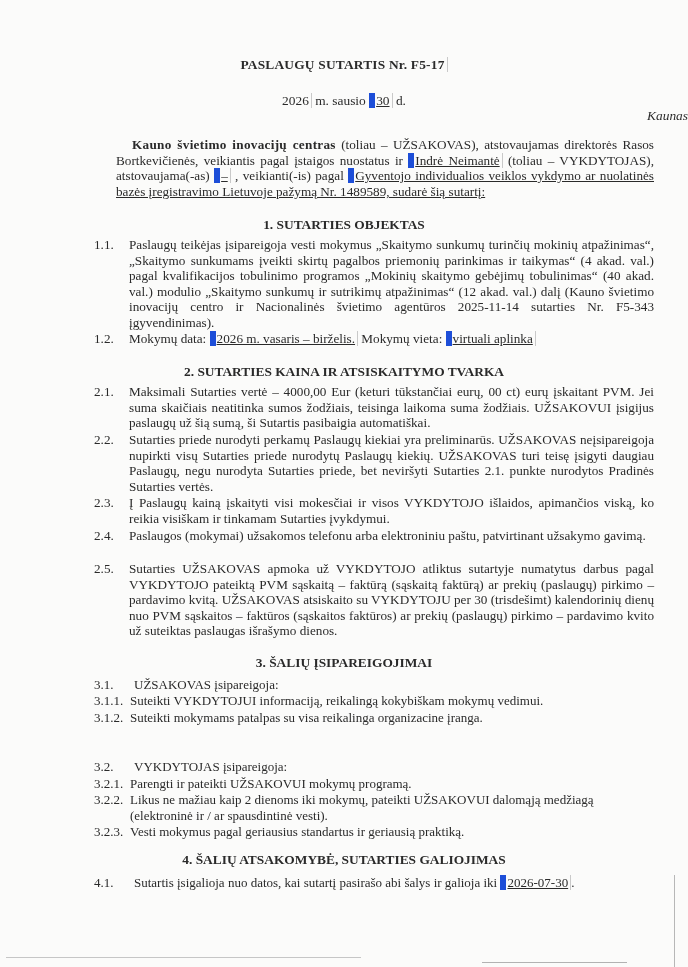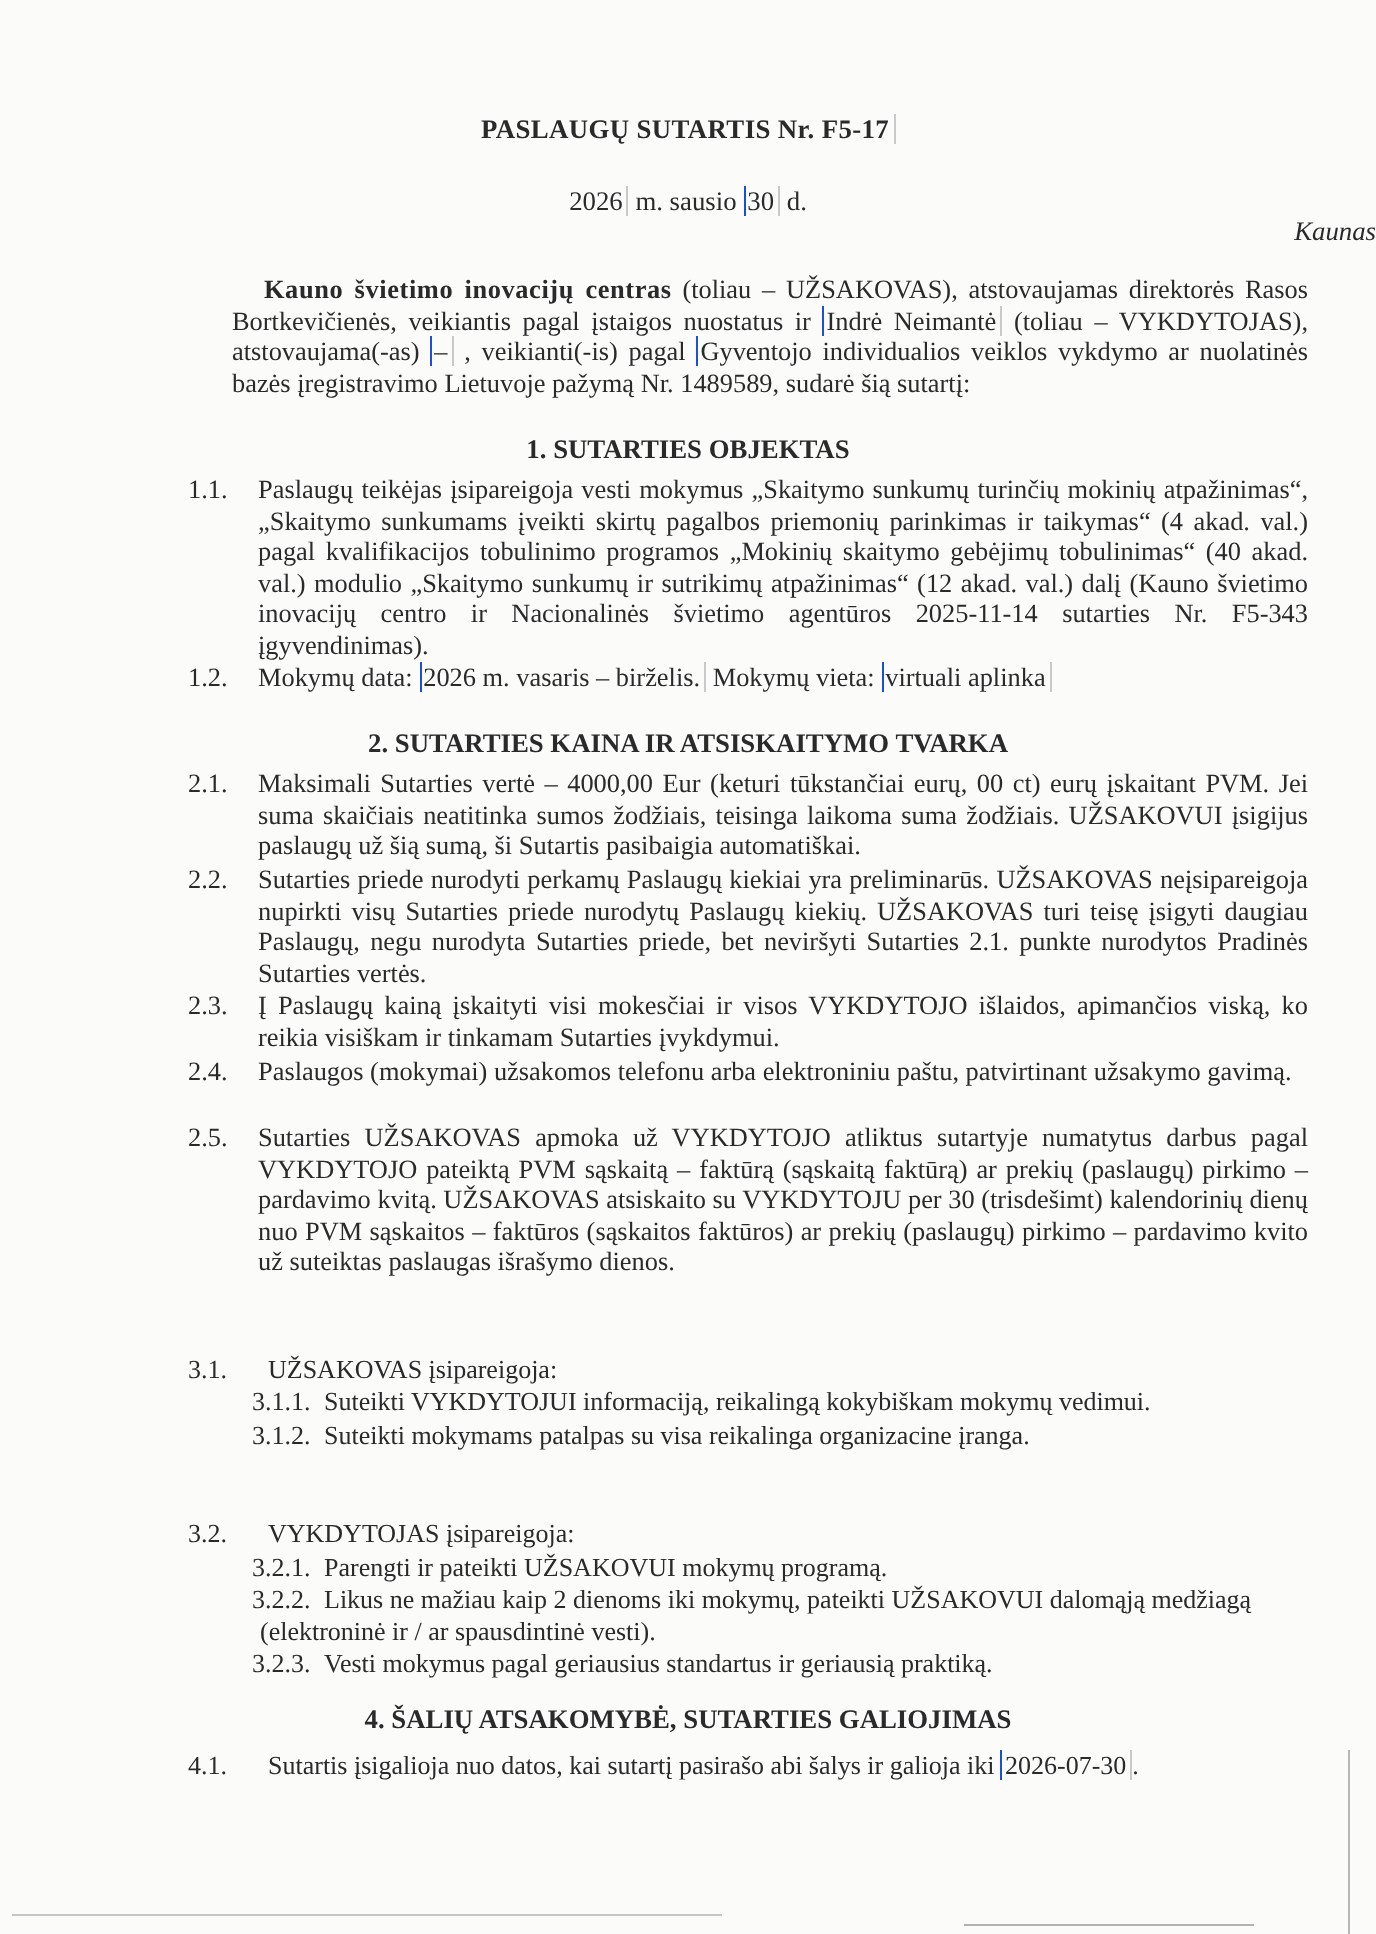--- a/index.html
+++ b/index.html
@@ -9,21 +9,21 @@
     font-family: "Liberation Serif", "DejaVu Serif", serif;
     color: #2a2a2a;
     position: relative;
   }
   .page { position: absolute; left: 0; top: 0; width: 636px; height: 967px; }
   .title {
     position: absolute; top: 57px; left: 0; width: 688px; text-align: center;
     font-weight: bold; font-size: 13.4px; letter-spacing: 0.2px;
   }
   .mark { border-right: 1px solid #c9c9c9; padding-right: 2px; }
-  .markl { border-left: 1px solid #1d4ed8; padding-left: 1px; }
+  .markl { border-left: 6px solid #1d4ed8; padding-left: 1px; text-decoration: underline; }
   .date { position: absolute; top: 93px; left: 0; width: 688px; text-align: center; font-size: 13.4px; }
   .city { position: absolute; top: 108px; left: 0; width: 688px; text-align: right; font-size: 13.4px; font-style: italic; }
   .intro {
     position: absolute; top: 137px; left: 116px; width: 538px;
     font-size: 13.2px; line-height: 15.6px; text-align: justify;
   }
   .intro b { letter-spacing: 0.3px; margin-left: 16px; }
   .heading {
     position: absolute; left: 0; width: 688px; text-align: center;
     font-weight: bold; font-size: 13.4px;
@@ -31,21 +31,21 @@
   .clause {
     position: absolute; left: 94px; width: 560px;
     font-size: 13.2px; line-height: 15.6px;
   }
   .clause .num { position: absolute; left: 0; top: 0; width: 32px; }
   .clause .txt { margin-left: 35px; text-align: justify; display: block; }
   .sub {
     position: absolute; left: 94px; width: 560px;
     font-size: 13px; line-height: 15.6px;
   }
-  .sub .num { display: inline-block; width: 36px; margin-left: 32px; }
+  .sub .num { display: inline-block; width: 36px; }
   .sub .cont { display: block; margin-left: 36px; }
   .sub .lbl { display: inline-block; width: 40px; }
   .scanline {
     position: absolute; height: 1px; background: #9a9a9a;
   }
   .edge { position: absolute; width: 1px; background: #8a8a8a; }
 </style>
 </head>
 <body>
 
@@ -83,20 +83,21 @@
   </div>
   <div class="clause" style="top:528px">
     <span class="num">2.4.</span>
     <span class="txt">Paslaugos (mokymai) užsakomos telefonu arba elektroniniu paštu, patvirtinant užsakymo gavimą.</span>
   </div>
   <div class="clause" style="top:561px">
     <span class="num">2.5.</span>
     <span class="txt">Sutarties UŽSAKOVAS apmoka už VYKDYTOJO atliktus sutartyje numatytus darbus pagal VYKDYTOJO pateiktą PVM sąskaitą – faktūrą (sąskaitą faktūrą) ar prekių (paslaugų) pirkimo – pardavimo kvitą. UŽSAKOVAS atsiskaito su VYKDYTOJU per 30 (trisdešimt) kalendorinių dienų nuo PVM sąskaitos – faktūros (sąskaitos faktūros) ar prekių (paslaugų) pirkimo – pardavimo kvito už suteiktas paslaugas išrašymo dienos.</span>
   </div>
 
+  <div class="heading" style="top:655px">3. ŠALIŲ ĮSIPAREIGOJIMAI</div>
   <div class="sub" style="top:677px"><span class="lbl">3.1.</span><span>UŽSAKOVAS įsipareigoja:</span></div>
   <div class="sub" style="top:693px"><span class="num">3.1.1.</span><span>Suteikti VYKDYTOJUI informaciją, reikalingą kokybiškam mokymų vedimui.</span></div>
   <div class="sub" style="top:710px"><span class="num">3.1.2.</span><span>Suteikti mokymams patalpas su visa reikalinga organizacine įranga.</span></div>
   <div class="sub" style="top:759px"><span class="lbl">3.2.</span><span>VYKDYTOJAS įsipareigoja:</span></div>
   <div class="sub" style="top:776px"><span class="num">3.2.1.</span><span>Parengti ir pateikti UŽSAKOVUI mokymų programą.</span></div>
   <div class="sub" style="top:792px"><span class="num">3.2.2.</span><span>Likus ne mažiau kaip 2 dienoms iki mokymų, pateikti UŽSAKOVUI dalomąją medžiagą</span><span class="cont">(elektroninė ir / ar spausdintinė vesti).</span></div>
   <div class="sub" style="top:824px"><span class="num">3.2.3.</span><span>Vesti mokymus pagal geriausius standartus ir geriausią praktiką.</span></div>
 
   <div class="heading" style="top:852px">4. ŠALIŲ ATSAKOMYBĖ, SUTARTIES GALIOJIMAS</div>
   <div class="sub" style="top:875px"><span class="lbl">4.1.</span><span>Sutartis įsigalioja nuo datos, kai sutartį pasirašo abi šalys ir galioja iki </span><span class="markl mark">2026-07-30</span><span>.</span></div>

